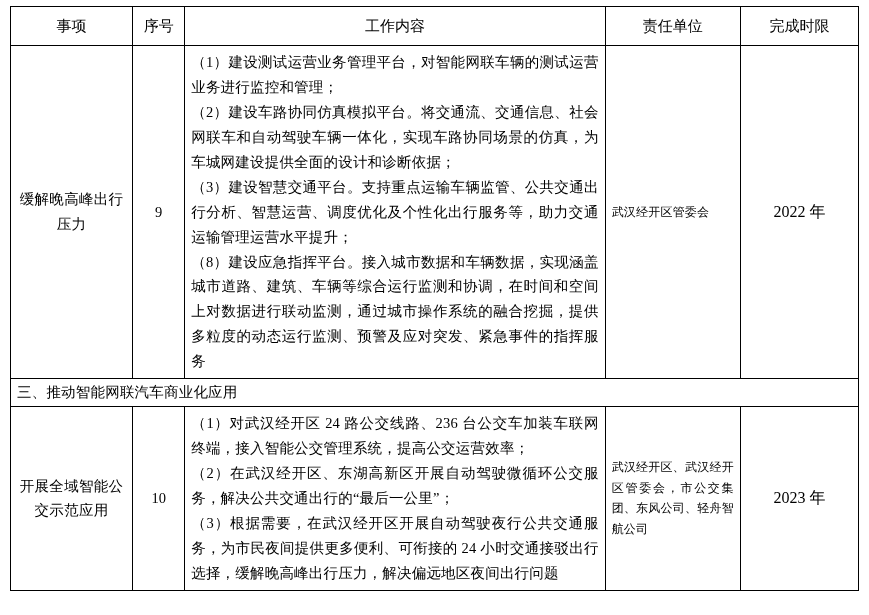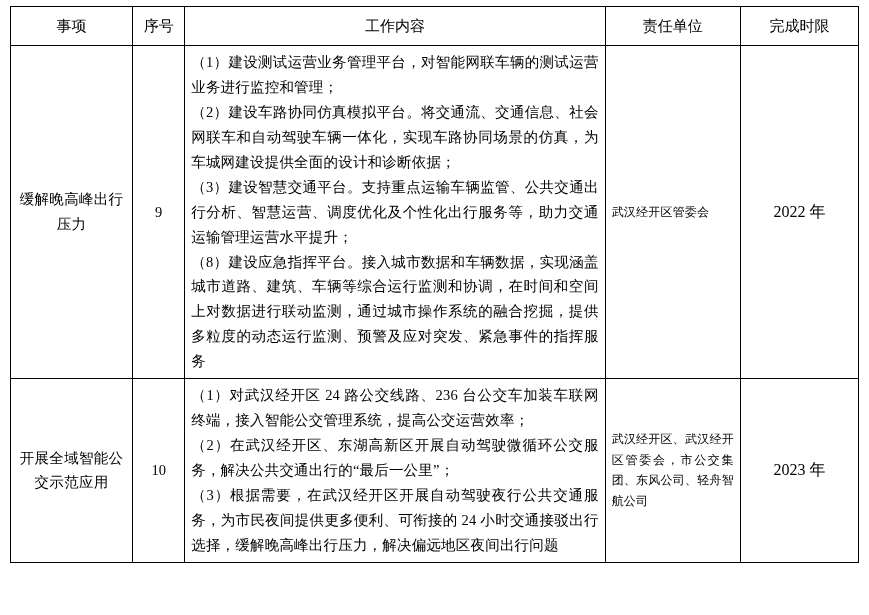--- a/index.html
+++ b/index.html
@@ -121,20 +121,23 @@
           <p class="work-p">（2）建设车路协同仿真模拟平台。将交通流、交通信息、社会网联车和自动驾驶车辆一体化，实现车路协同场景的仿真，为车城网建设提供全面的设计和诊断依据；</p>
           <p class="work-p">（3）建设智慧交通平台。支持重点运输车辆监管、公共交通出行分析、智慧运营、调度优化及个性化出行服务等，助力交通运输管理运营水平提升；</p>
           <p class="work-p">（8）建设应急指挥平台。接入城市数据和车辆数据，实现涵盖城市道路、建筑、车辆等综合运行监测和协调，在时间和空间上对数据进行联动监测，通过城市操作系统的融合挖掘，提供多粒度的动态运行监测、预警及应对突发、紧急事件的指挥服务</p>
         </td>
         <td class="cell-unit">
           <p class="unit-p">武汉经开区管委会</p>
         </td>
         <td class="cell-due">2022 年</td>
       </tr>
       <tr>
+        <td class="section-row" colspan="5">三、推动智能网联汽车商业化应用</td>
+      </tr>
+      <tr>
         <td class="cell-item">开展全域智能公交示范应用</td>
         <td class="cell-no">10</td>
         <td class="cell-work">
           <p class="work-p">（1）对武汉经开区 24 路公交线路、236 台公交车加装车联网终端，接入智能公交管理系统，提高公交运营效率；</p>
           <p class="work-p">（2）在武汉经开区、东湖高新区开展自动驾驶微循环公交服务，解决公共交通出行的“最后一公里”；</p>
           <p class="work-p">（3）根据需要，在武汉经开区开展自动驾驶夜行公共交通服务，为市民夜间提供更多便利、可衔接的 24 小时交通接驳出行选择，缓解晚高峰出行压力，解决偏远地区夜间出行问题</p>
         </td>
         <td class="cell-unit">
           <p class="unit-p">武汉经开区、武汉经开区管委会，市公交集团、东风公司、轻舟智航公司</p>
         </td>

